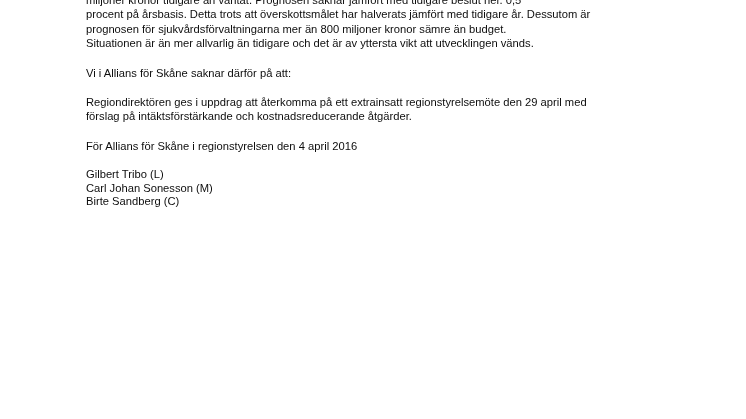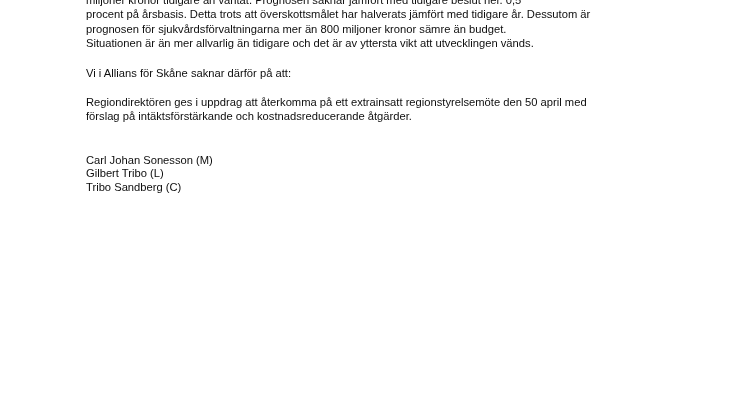--- a/index.html
+++ b/index.html
@@ -53,28 +53,29 @@
 procent på årsbasis. Detta trots att överskottsmålet har halverats jämfört med tidigare år. Dessutom är
 prognosen för sjukvårdsförvaltningarna mer än 800 miljoner kronor sämre än budget.
 Situationen är än mer allvarlig än tidigare och det är av yttersta vikt att utvecklingen vänds.</p>
 
     <div class="spacer-md"></div>
 
     <p class="para">Vi i Allians för Skåne saknar därför på att:</p>
 
     <div class="spacer-md"></div>
 
-    <p class="para">Regiondirektören ges i uppdrag att återkomma på ett extrainsatt regionstyrelsemöte den 50 april med
+    <p class="para">Regiondirektören ges i uppdrag att återkomma på ett extrainsatt regionstyrelsemöte den 29 april med
 förslag på intäktsförstärkande och kostnadsreducerande åtgärder.</p>
 
     <div class="spacer-md"></div>
 
+    <p class="para">För Allians för Skåne i regionstyrelsen den 4 april 2016</p>
 
     <div class="spacer-md"></div>
 
     <div class="signature-block">
+      <p class="para">Gilbert Tribo (L)</p>
       <p class="para">Carl Johan Sonesson (M)</p>
-      <p class="para">Gilbert Tribo (L)</p>
-      <p class="para">Tribo Sandberg (C)</p>
+      <p class="para">Birte Sandberg (C)</p>
     </div>
 
   </div>
 </div>
 
 </body></html>

